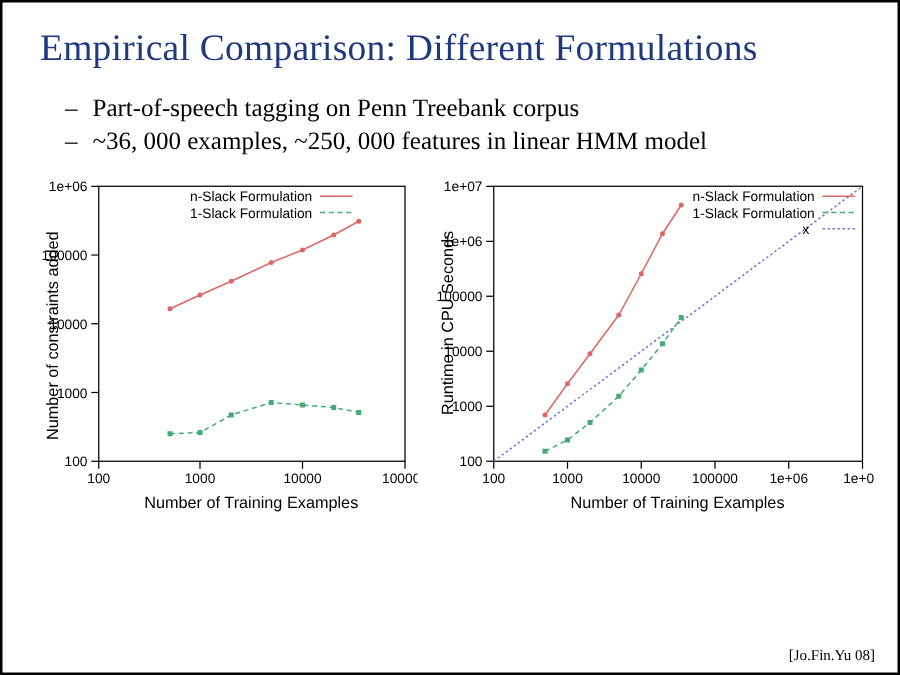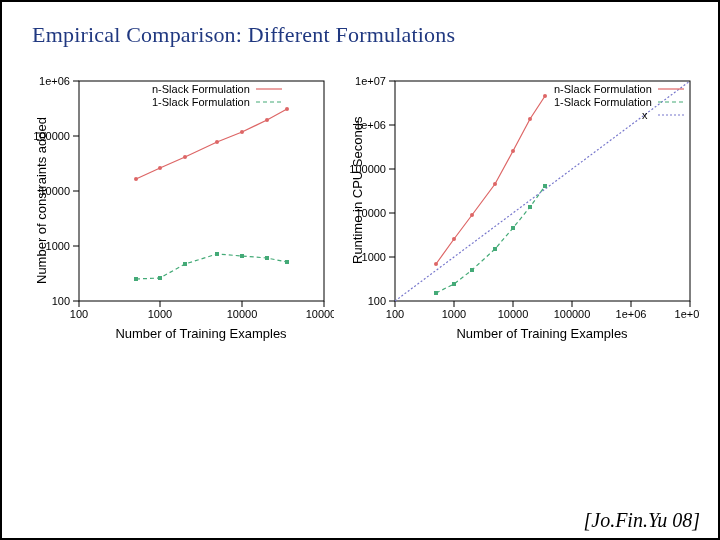--- a/index.html
+++ b/index.html
@@ -14,21 +14,21 @@
   .slide {
     box-sizing: border-box;
     width: 720px;
     height: 540px;
     border: 2px solid #000;
     padding: 14px 22px 10px 22px;
     position: relative;
   }
   .title {
     color: #203880;
-    font-size: 22px;
+    font-size: 30px;
     font-weight: 400;
     letter-spacing: 0.2px;
     margin: 6px 0 18px 8px;
   }
   .setup-head {
     font-weight: 700;
     font-size: 21px;
     margin: 0 0 4px 8px;
   }
   ul.setup {
@@ -75,31 +75,34 @@
     transform: rotate(-90deg);
     transform-origin: left top;
     font-size: 13px;
     white-space: nowrap;
   }
   .citation {
     position: absolute;
     right: 18px;
     bottom: 6px;
     font-family: "Times New Roman", Times, serif;
-    font-size: 20px;
-    font-style: italic;
+    font-size: 12px;
   }
 </style>
 </head>
 <body>
 
 <div class="slide">
 
   <div class="title">Empirical Comparison: Different Formulations</div>
 
+  <ul class="setup">
+    <li>Part-of-speech tagging on Penn Treebank corpus</li>
+    <li>~36, 000 examples, ~250, 000 features in linear HMM model</li>
+  </ul>
 
   <div class="charts">
 
     <div class="chart-box chart-left">
       <div class="yaxis-label" style="left:10px; top:218px;">Number of constraints added</div>
       <svg width="310" height="280">
 
         <rect x="55" y="15" width="245" height="220" class="axis"></rect>
 
         <g>

